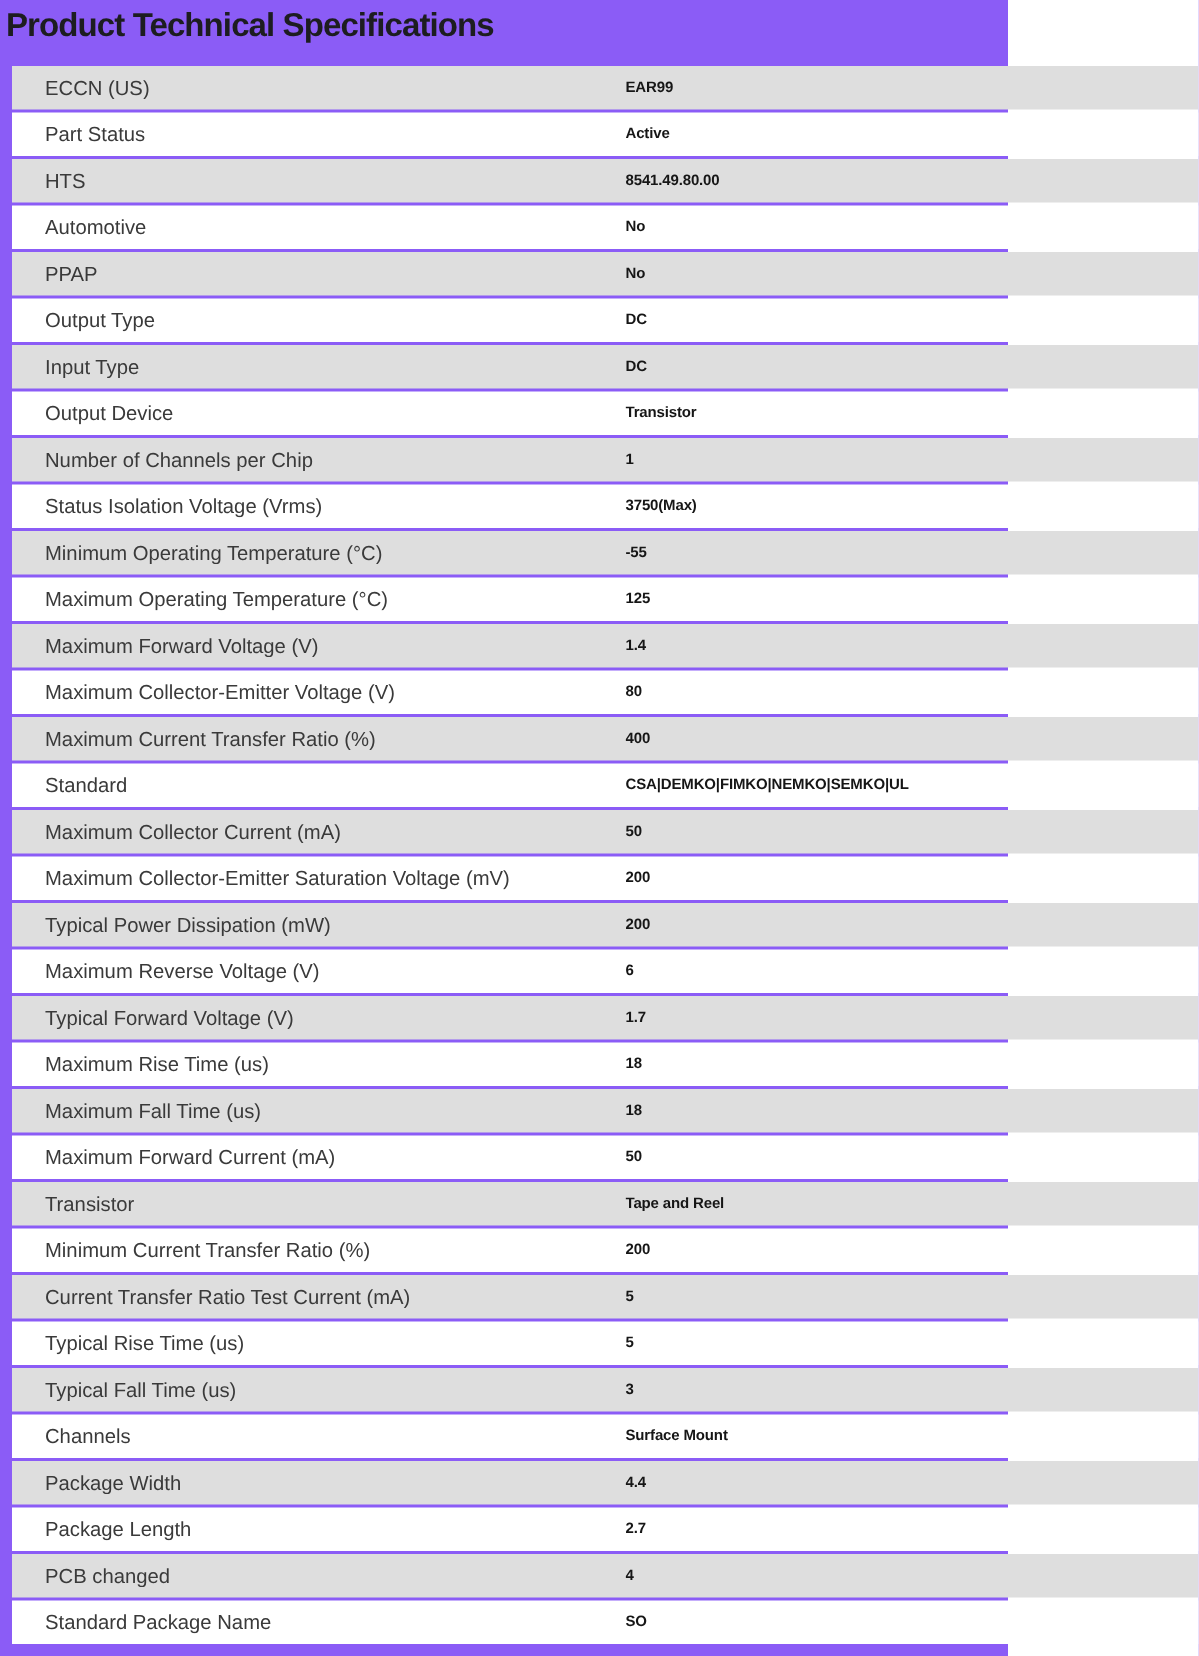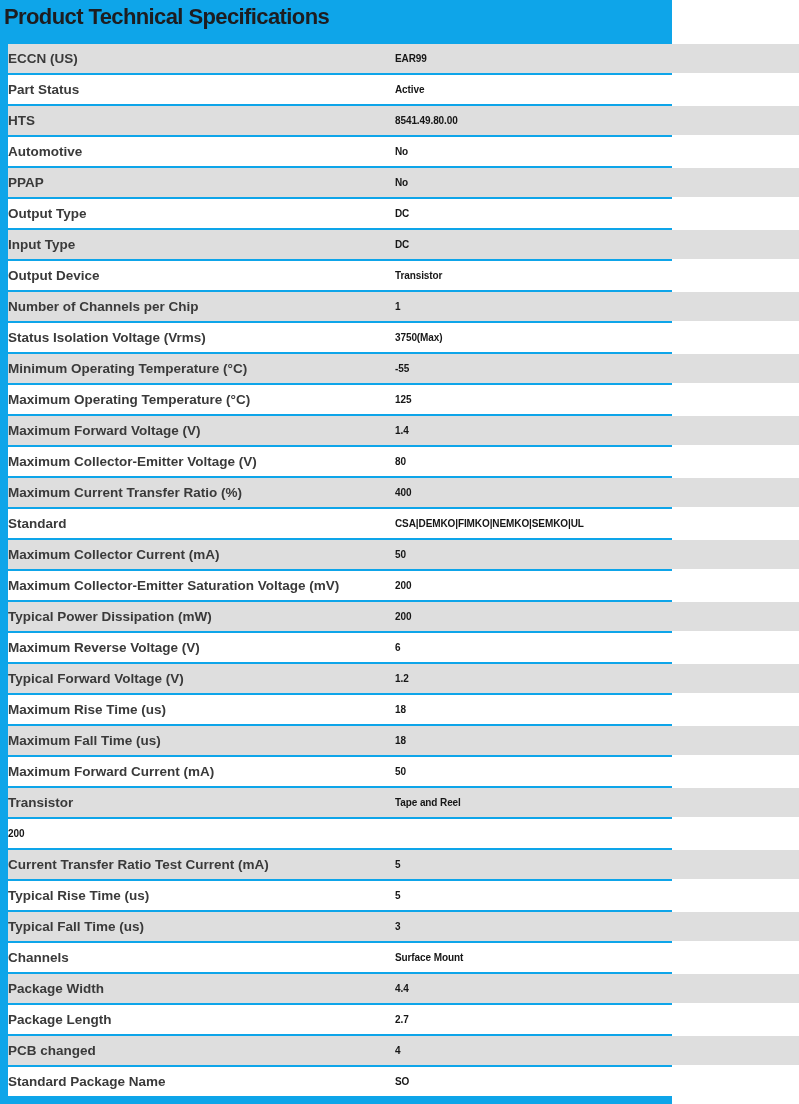--- a/index.html
+++ b/index.html
@@ -7,21 +7,21 @@
     padding: 0;
     background: #ffffff;
     width: 799px;
     height: 1104px;
     overflow: hidden;
     font-family: "Liberation Sans", sans-serif;
   }
   .page {
     width: 672px;
     height: 1104px;
-    background: #0ea5e9;
+    background: #8b5cf6;
   }
   h1.page-title {
     margin: 0;
     padding: 3px 0 0 4px;
     font-size: 22px;
     line-height: 27px;
     font-weight: 700;
     letter-spacing: -0.6px;
     color: #1d1d20;
   }
@@ -34,22 +34,23 @@
     align-items: center;
     height: 29px;
     margin-bottom: 2px;
     background: #ffffff;
   }
   .spec-row.alt {
     background: #dedede;
   }
   .spec-label {
     flex: 0 0 387px;
+    padding-left: 22px;
     font-size: 13.5px;
-    font-weight: 700;
+    font-weight: 400;
     color: #3a3a3a;
     white-space: nowrap;
     overflow: hidden;
   }
   .spec-value {
     flex: 1 1 auto;
     font-size: 10px;
     font-weight: 700;
     color: #161616;
     letter-spacing: -0.1px;
@@ -159,21 +160,21 @@
     <div class="spec-value">200</div>
   </div>
 
   <div class="spec-row">
     <div class="spec-label">Maximum Reverse Voltage (V)</div>
     <div class="spec-value">6</div>
   </div>
 
   <div class="spec-row alt">
     <div class="spec-label">Typical Forward Voltage (V)</div>
-    <div class="spec-value">1.2</div>
+    <div class="spec-value">1.7</div>
   </div>
 
   <div class="spec-row">
     <div class="spec-label">Maximum Rise Time (us)</div>
     <div class="spec-value">18</div>
   </div>
 
   <div class="spec-row alt">
     <div class="spec-label">Maximum Fall Time (us)</div>
     <div class="spec-value">18</div>
@@ -183,20 +184,21 @@
     <div class="spec-label">Maximum Forward Current (mA)</div>
     <div class="spec-value">50</div>
   </div>
 
   <div class="spec-row alt">
     <div class="spec-label">Transistor</div>
     <div class="spec-value">Tape and Reel</div>
   </div>
 
   <div class="spec-row">
+    <div class="spec-label">Minimum Current Transfer Ratio (%)</div>
     <div class="spec-value">200</div>
   </div>
 
   <div class="spec-row alt">
     <div class="spec-label">Current Transfer Ratio Test Current (mA)</div>
     <div class="spec-value">5</div>
   </div>
 
   <div class="spec-row">
     <div class="spec-label">Typical Rise Time (us)</div>

